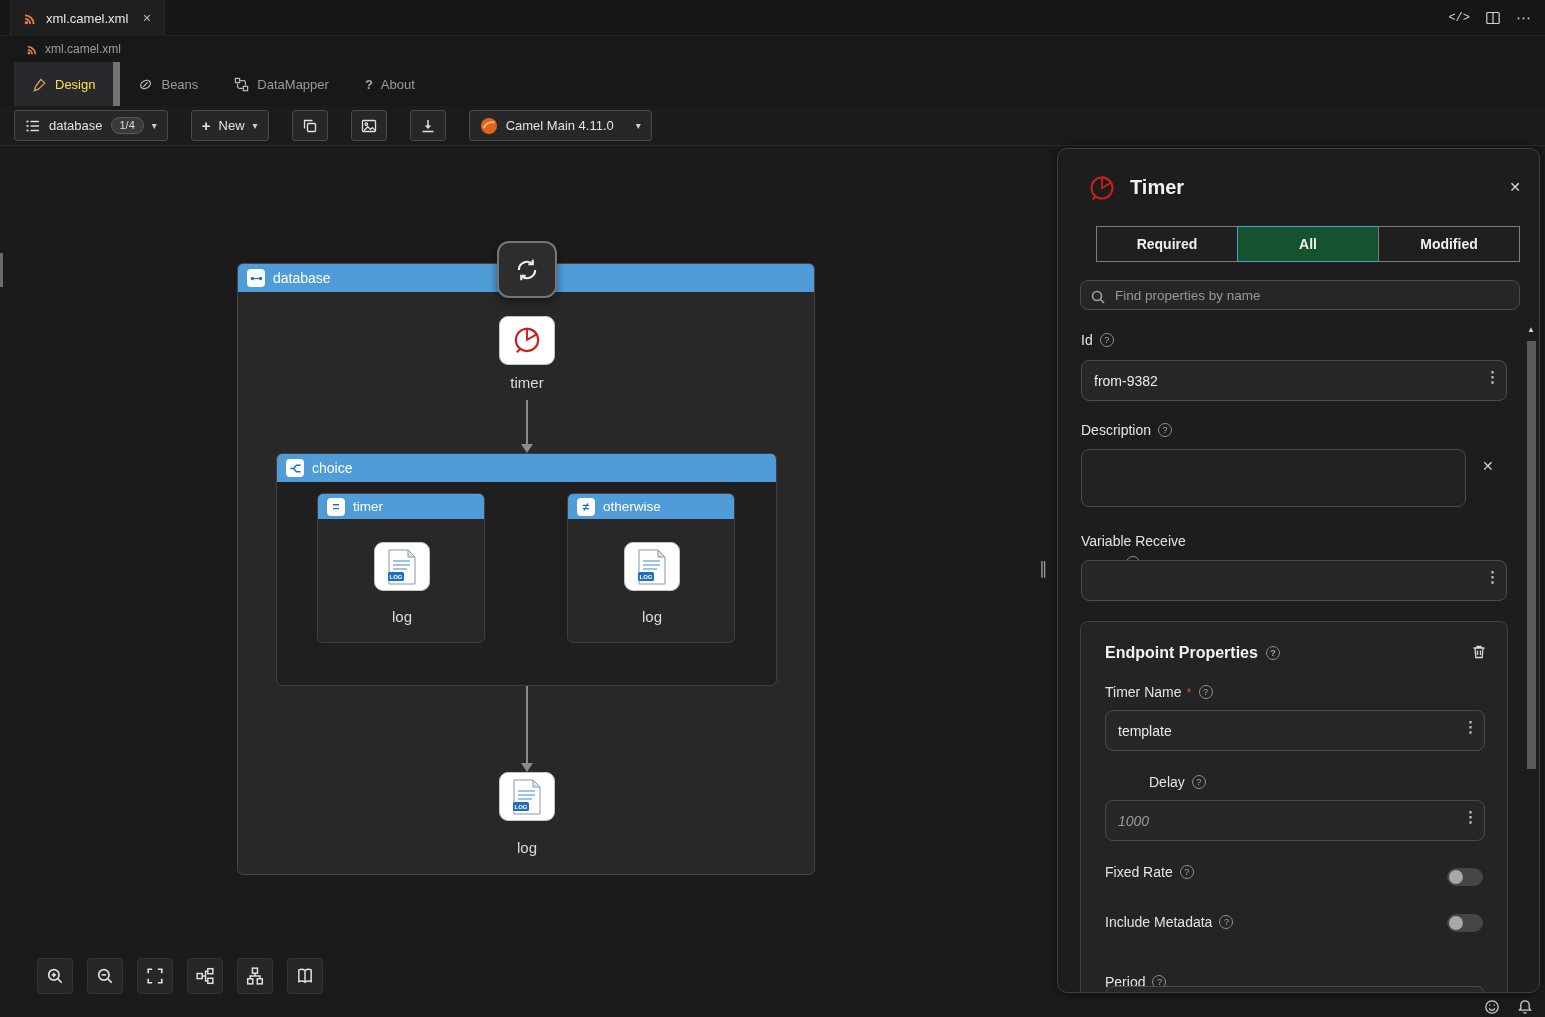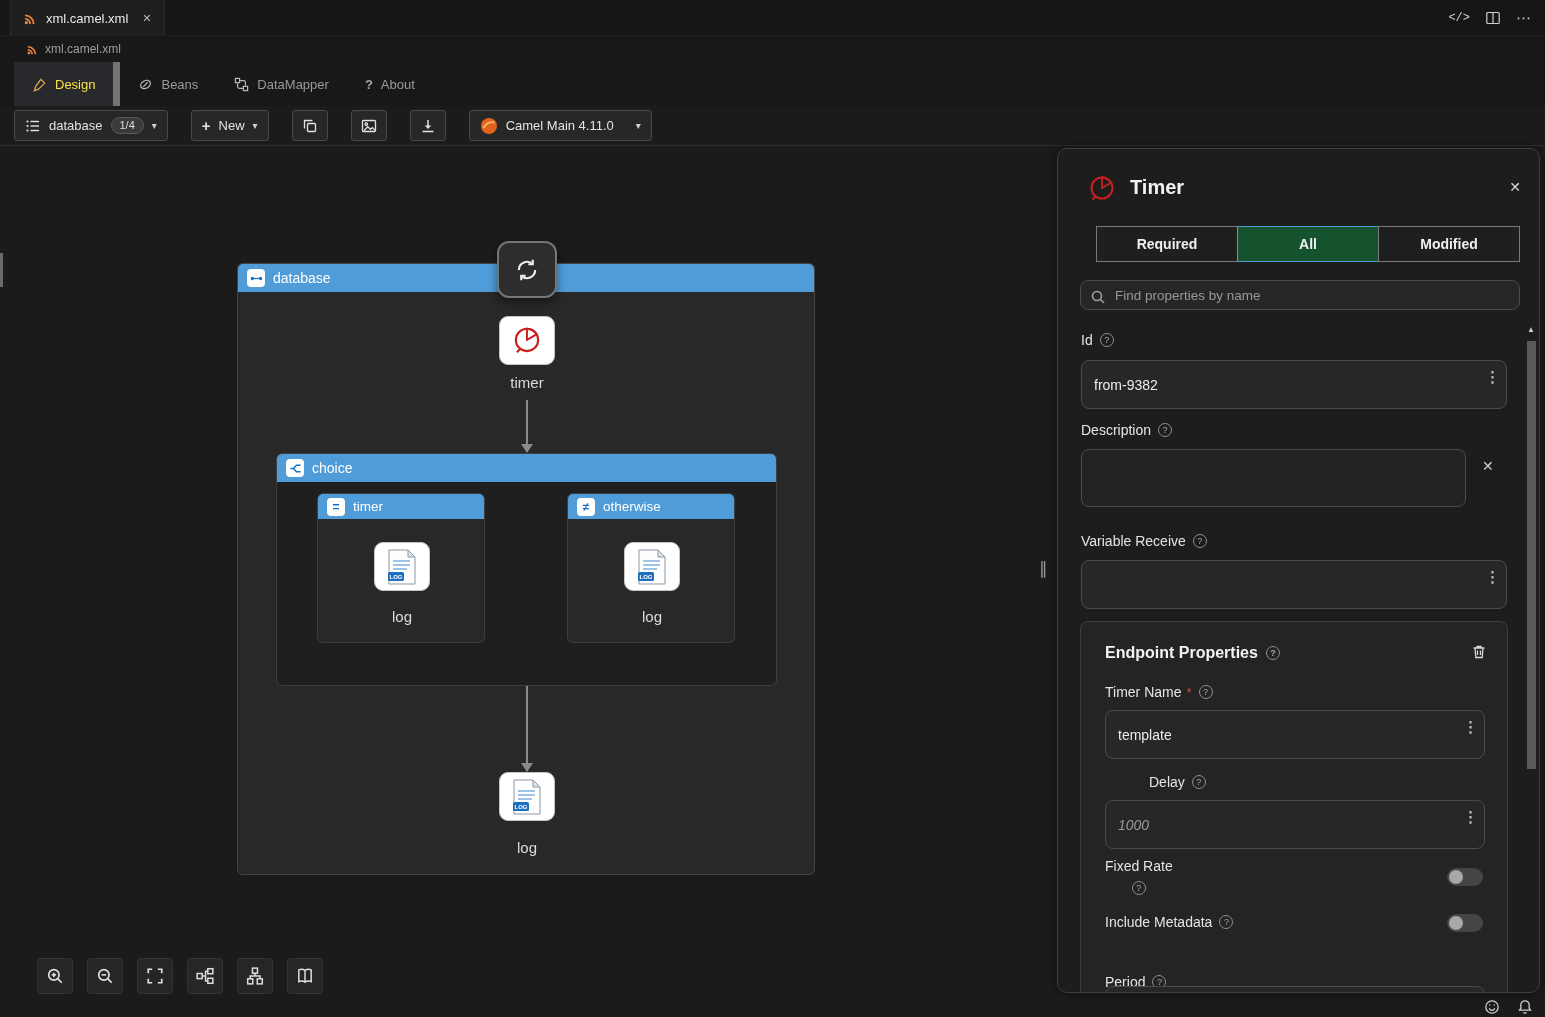--- a/index.html
+++ b/index.html
@@ -73,21 +73,21 @@
 
   .search-wrap { position:absolute; left:22px; top:131px; width:440px; height:30px; }
   .search-wrap input { width:100%; height:100%; background:#262626; border:1px solid #4b4b4b; border-radius:8px; color:#ececec; font-size:13.5px; padding:0 10px 0 34px; outline:none; font-family:"Liberation Sans",sans-serif; }
   .search-wrap input::placeholder { color:#989898; }
   .search-icon { position:absolute; left:10px; top:9px; }
 
   .f-label { position:absolute; display:flex; align-items:center; gap:7px; color:#e4e4e4; font-size:14px; }
   .help { width:14px; height:14px; border:1px solid #8e8e8e; border-radius:50%; color:#a6a6a6; font-size:9px; display:inline-flex; align-items:center; justify-content:center; cursor:pointer; }
   .req-star { color:#d64539; font-size:13px; margin-left:-2px; }
 
-  .f-input-wrap { position:absolute; height:49px; }
+  .f-input-wrap { position:absolute; height:41px; }
   .f-input-wrap input { width:100%; height:100%; background:#272727; border:1px solid #4b4b4b; border-radius:8px; color:#ececec; font-size:14px; padding:0 26px 0 12px; outline:none; font-family:"Liberation Sans",sans-serif; }
   .f-input-wrap input.ph-italic::placeholder { font-style:italic; color:#9a9a9a; }
   .kebab { position:absolute; right:7px; top:8px; color:#bdbdbd; font-size:15px; font-weight:bold; cursor:pointer; line-height:18px; }
 
   .desc-area { position:absolute; left:23px; top:300px; width:385px; height:58px; background:#222; border:1px solid #4b4b4b; border-radius:8px; color:#ececec; font-size:14px; padding:6px 10px; outline:none; resize:none; font-family:"Liberation Sans",sans-serif; }
   .desc-clear { position:absolute; left:424px; top:309px; color:#cfcfcf; font-size:14px; cursor:pointer; }
 
   .card { position:absolute; left:22px; top:472px; width:428px; height:560px; background:#242424; border:1px solid #3e3e3e; border-radius:8px; }
   .card-title { position:absolute; left:24px; top:22px; display:flex; align-items:center; gap:8px; color:#f3f3f3; font-size:16px; font-weight:700; }
   .trash-btn { position:absolute; right:20px; top:22px; cursor:pointer; }
@@ -406,21 +406,21 @@
         <span class="kebab">⋮</span>
       </div>
 
       <div class="f-label" style="left:23px; top:273px;">
         <span>Description</span>
         <span class="help">?</span>
       </div>
       <textarea class="desc-area" style=""></textarea>
       <span class="desc-clear">✕</span>
 
-      <div class="f-label" style="left:23px; top:384px;">
+      <div class="f-label" style="left:23px; top:384px;flex-direction:column;">
         <span>Variable Receive</span>
         <span class="help">?</span>
       </div>
       <div class="f-input-wrap" style="left:23px; top:411px; width:426px;">
         <input type="text" style="">
         <span class="kebab">⋮</span>
       </div>
 
       <div class="card">
         <div class="card-title">
@@ -445,21 +445,21 @@
 
         <div class="f-label" style="left:24px; top:152px;margin-left:44px;">
           <span>Delay</span>
           <span class="help">?</span>
         </div>
         <div class="f-input-wrap" style="left:24px; top:178px; width:380px;">
           <input type="text" class="ph-italic" placeholder="1000" style="">
           <span class="kebab">⋮</span>
         </div>
 
-        <div class="f-label" style="left:24px; top:236px;flex-direction:column;">
+        <div class="f-label" style="left:24px; top:242px;">
           <span>Fixed Rate</span>
           <span class="help">?</span>
         </div>
         <span class="toggle" style="right:24px; top:246px;"></span>
 
         <div class="f-label" style="left:24px; top:292px;">
           <span>Include Metadata</span>
           <span class="help">?</span>
         </div>
         <span class="toggle" style="right:24px; top:292px;"></span>

